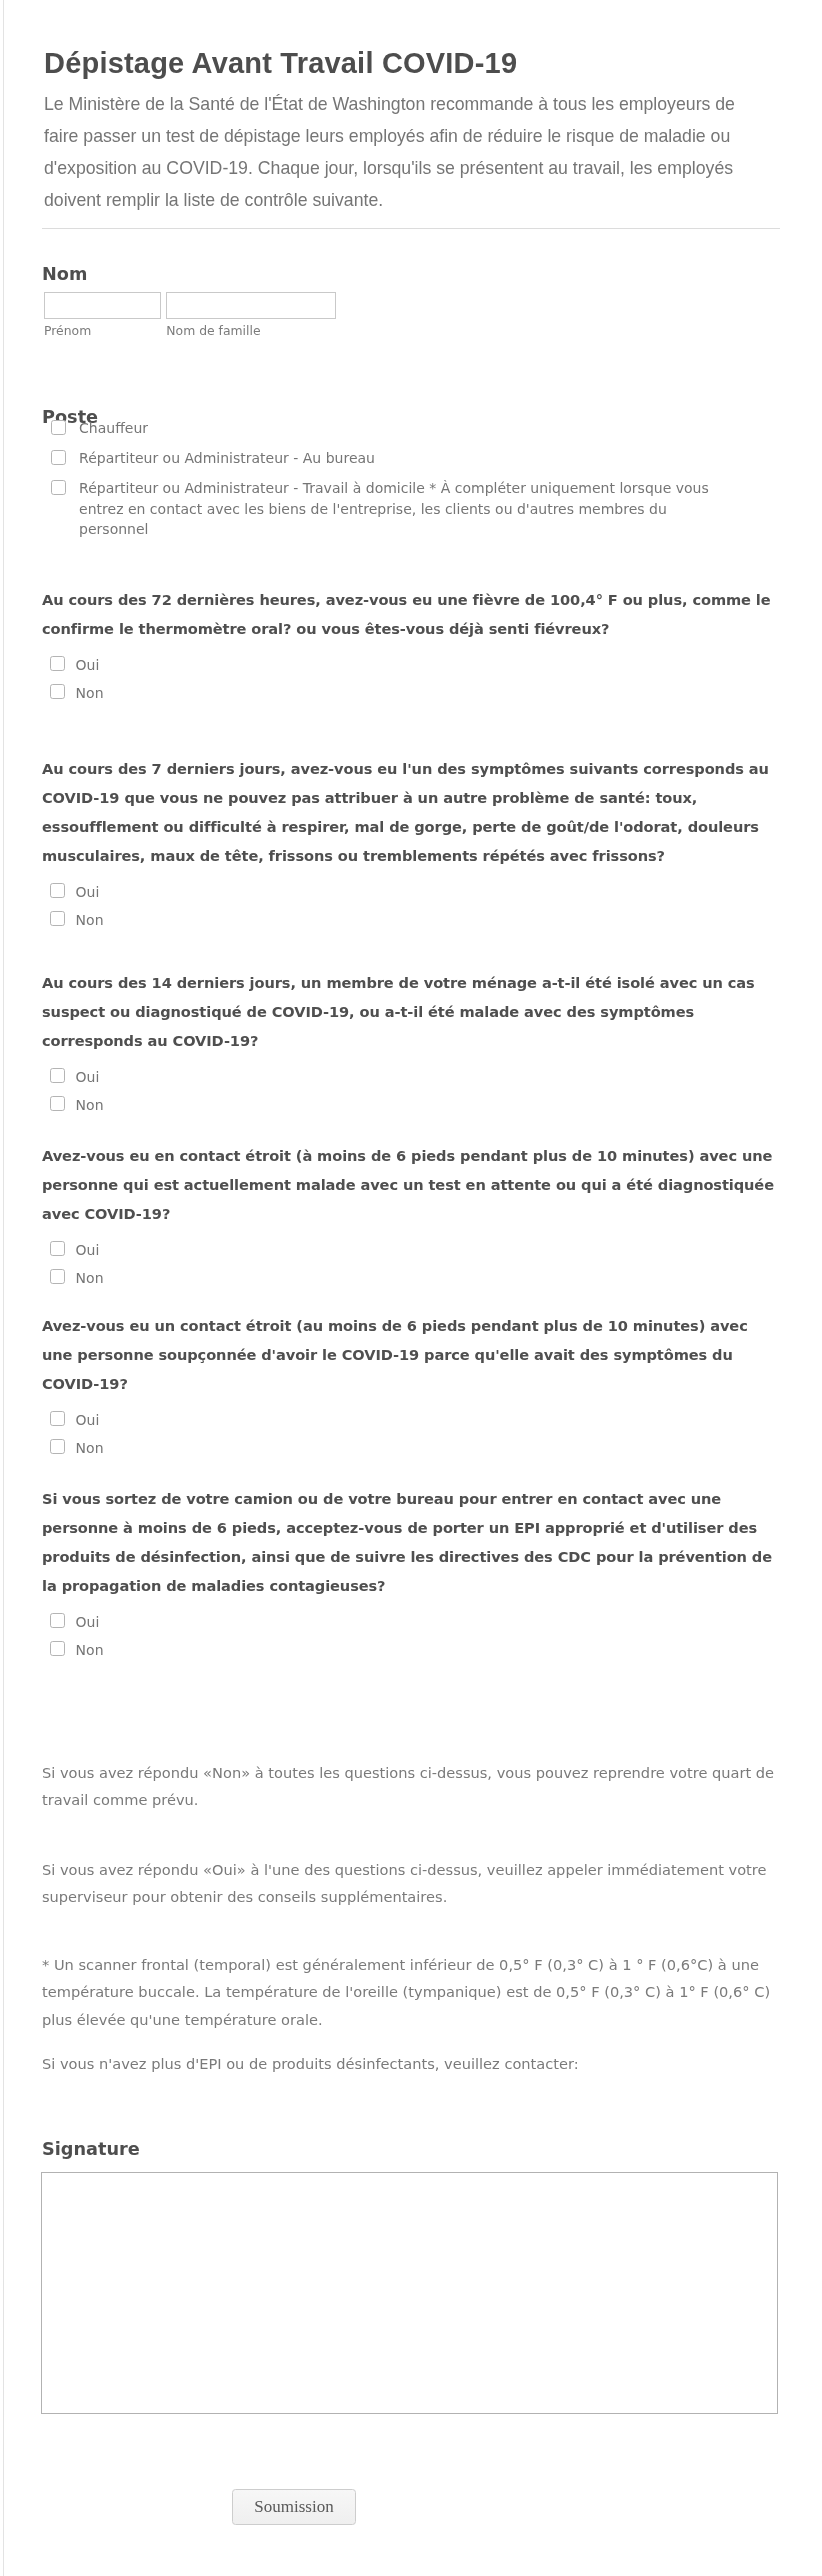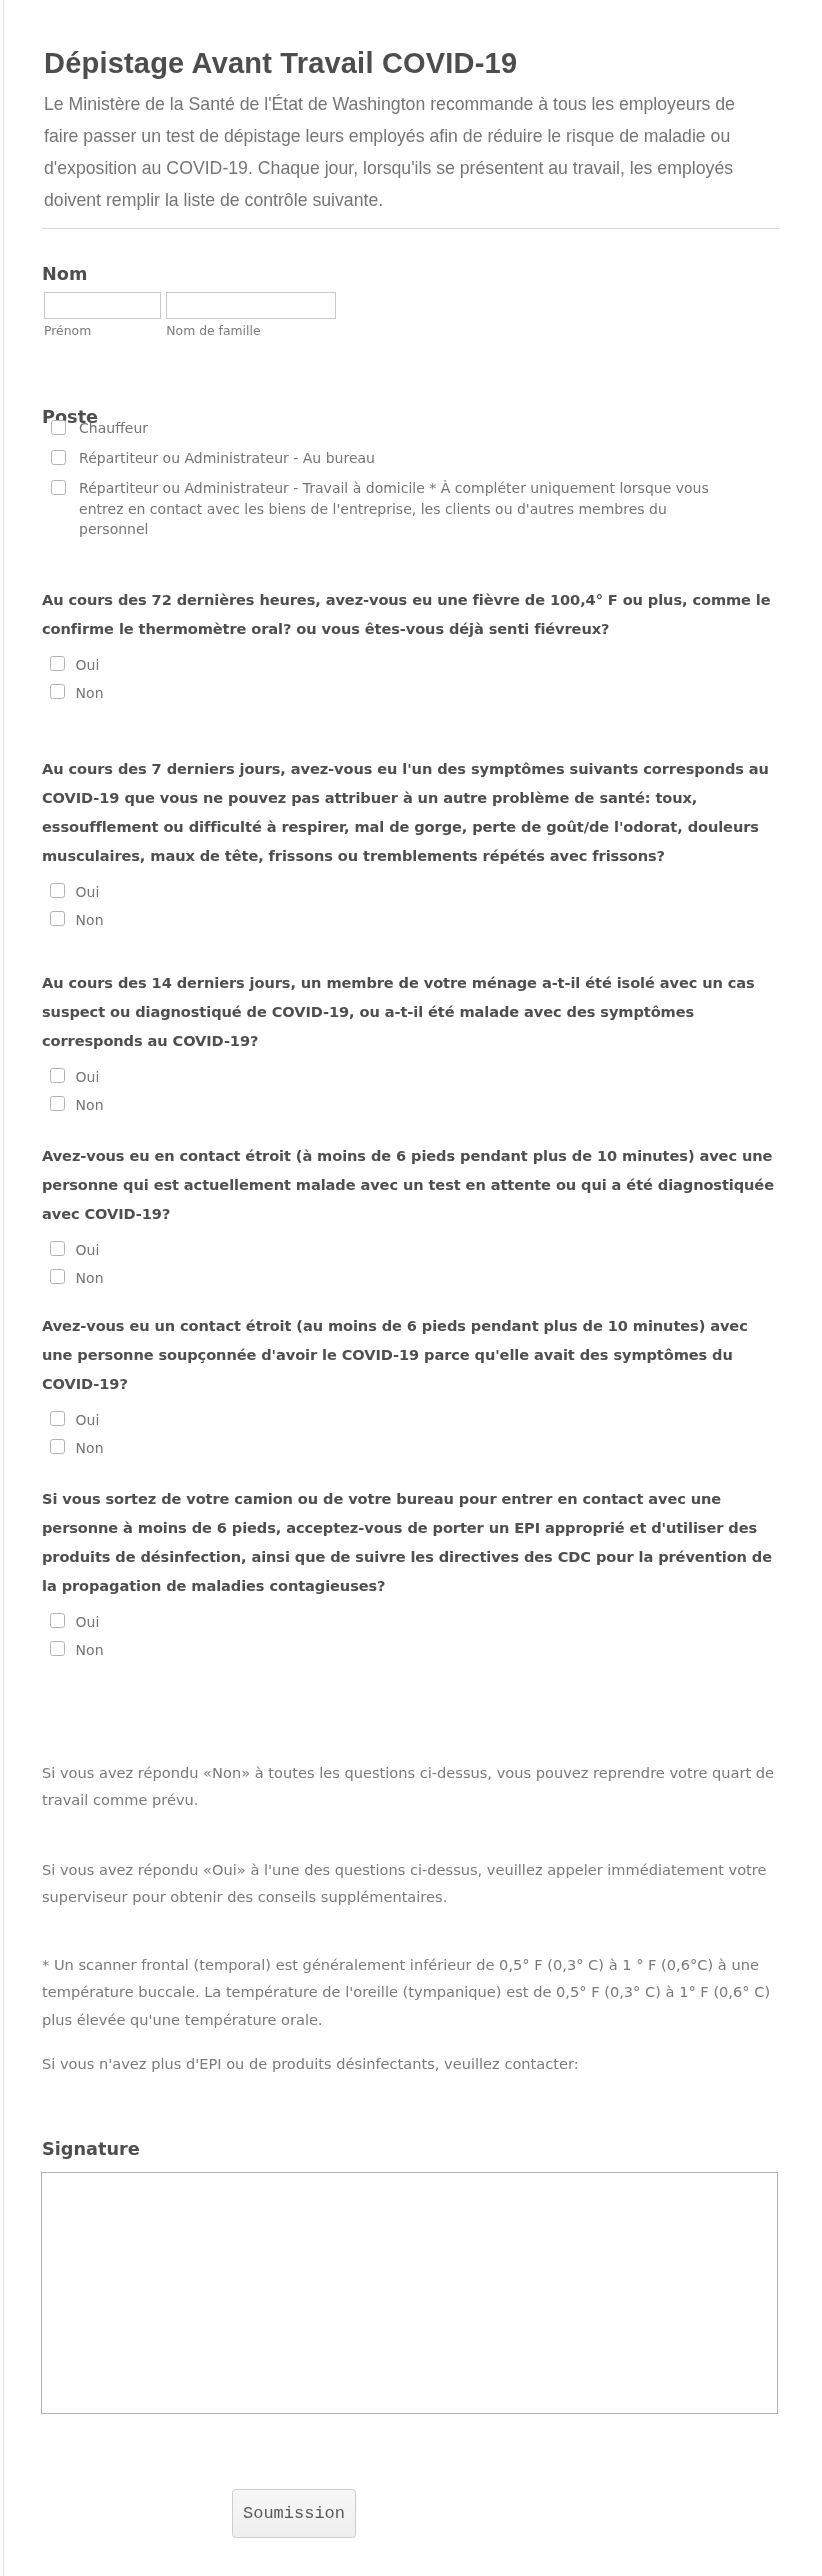--- a/index.html
+++ b/index.html
@@ -89,22 +89,22 @@
 
   
   .signature-label { left:42px; top:2139px; }
   .signature-pad {
     left:41px; top:2172px; width:737px; height:242px;
     border:0.9px solid #b2b2b2; background:#fff;
   }
 
   
   .submit-btn {
-    left:232px; top:2489px; width:124px; height:49px;
-    font-family:Liberation Mono, monospace;
+    left:232px; top:2489px; width:124px; height:36px;
+    font-family:Liberation Serif, serif;
     font-size:17px; color:#5a5a5a;
     background:linear-gradient(#f7f7f7,#efefef);
     border:0.9px solid #cdcdcd; border-radius:3.5px;
     cursor:pointer;
   }
 </style>
 </head>
 <body>
 
 <div class="page">

